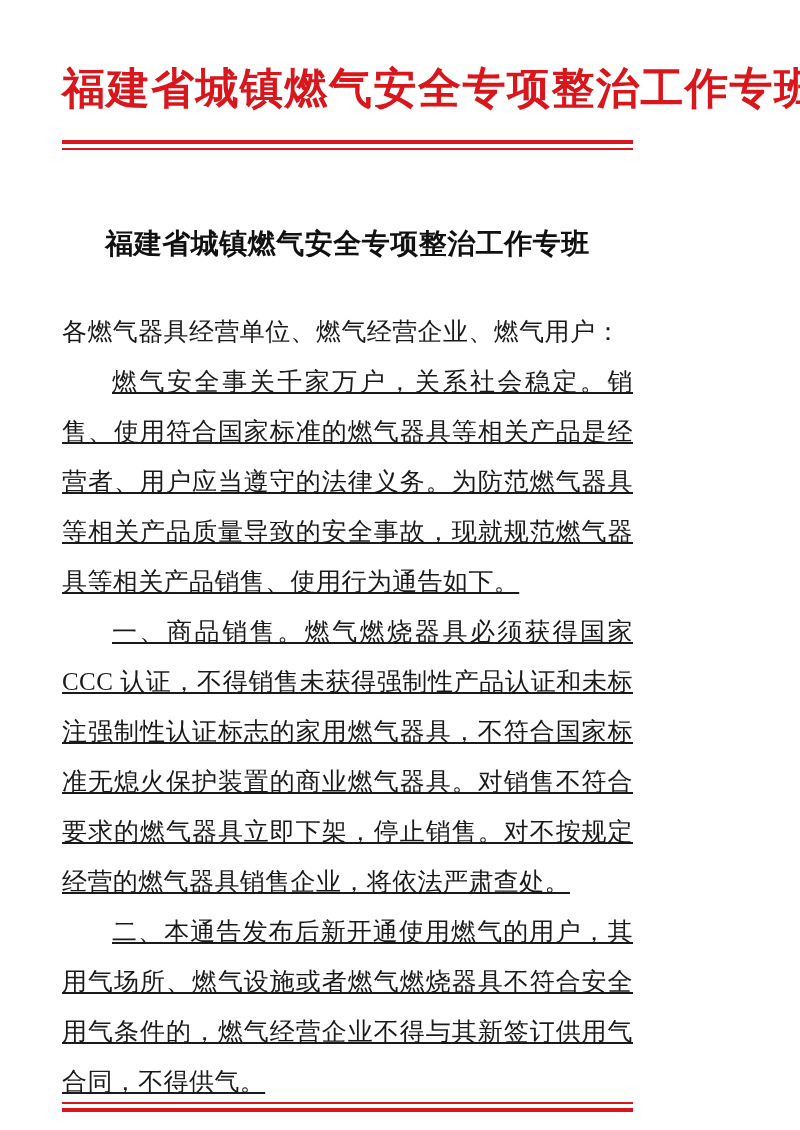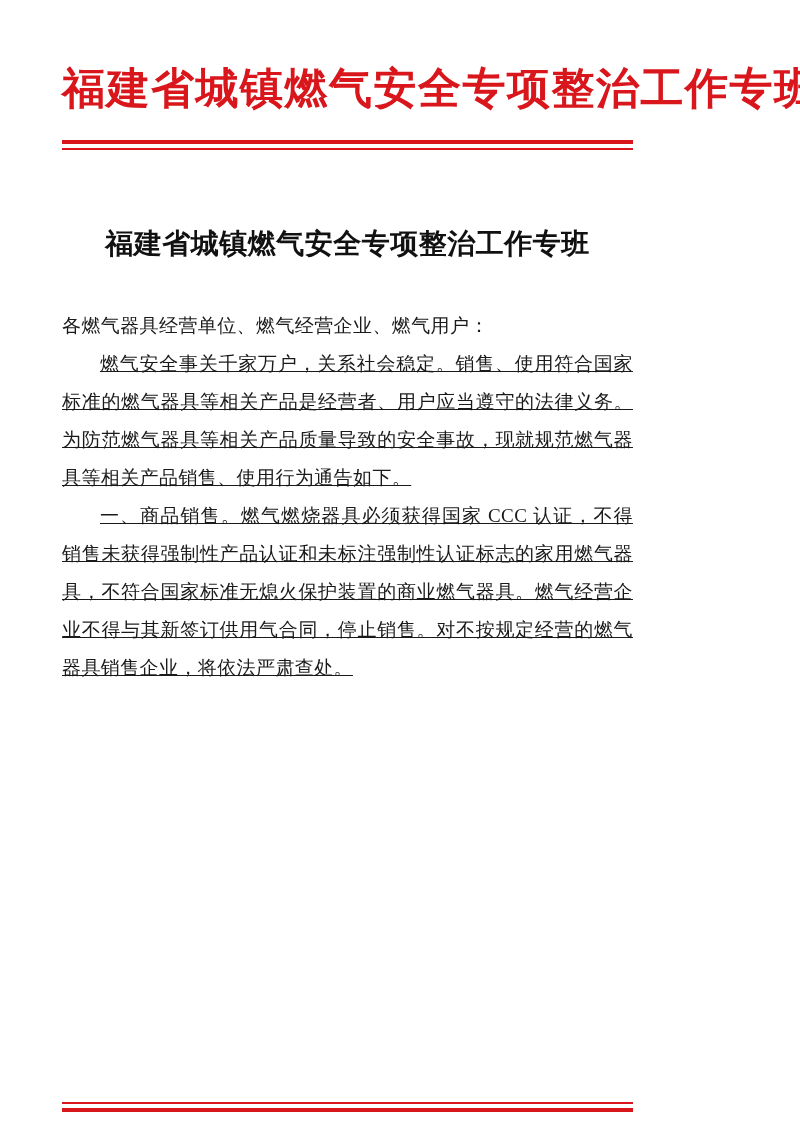--- a/index.html
+++ b/index.html
@@ -51,21 +51,21 @@
     text-align: center;
     font-family: "DejaVu Serif", "Liberation Serif", serif;
     font-weight: bold;
     font-size: 28px;
     line-height: 1.55;
     color: #111;
     letter-spacing: 0.5px;
   }
   .body-text {
     margin-top: 42px;
-    font-size: 19px;
+    font-size: 25px;
     line-height: 2.0;
     color: #1a1a1a;
     text-align: justify;
     letter-spacing: 0.4px;
   }
   .para {
     margin: 0;
   }
   .para.indent {
     text-indent: 2em;
@@ -99,18 +99,19 @@
   <div class="rule-thick"></div>
   <div class="rule-thin"></div>
 
   <div class="doc-title">
     <div>福建省城镇燃气安全专项整治工作专班</div>
   </div>
 
   <div class="body-text">
     <p class="para">各燃气器具经营单位、燃气经营企业、燃气用户：</p>
     <p class="para indent">燃气安全事关千家万户，关系社会稳定。销售、使用符合国家标准的燃气器具等相关产品是经营者、用户应当遵守的法律义务。为防范燃气器具等相关产品质量导致的安全事故，现就规范燃气器具等相关产品销售、使用行为通告如下。</p>
-    <p class="para indent">一、商品销售。燃气燃烧器具必须获得国家 CCC 认证，不得销售未获得强制性产品认证和未标注强制性认证标志的家用燃气器具，不符合国家标准无熄火保护装置的商业燃气器具。燃气经营企业不得与其新签订供用气合同，停止销售。对不按规定经营的燃气器具销售企业，将依法严肃查处。</p>
+    <p class="para indent">一、商品销售。燃气燃烧器具必须获得国家 CCC 认证，不得销售未获得强制性产品认证和未标注强制性认证标志的家用燃气器具，不符合国家标准无熄火保护装置的商业燃气器具。对销售不符合要求的燃气器具立即下架，停止销售。对不按规定经营的燃气器具销售企业，将依法严肃查处。</p>
+    <p class="para indent">二、本通告发布后新开通使用燃气的用户，其用气场所、燃气设施或者燃气燃烧器具不符合安全用气条件的，燃气经营企业不得与其新签订供用气合同，不得供气。</p>
   </div>
 
   <div class="bottom-rule-thin"></div>
   <div class="bottom-rule-thick"></div>
 </div>
 
 </body></html>

